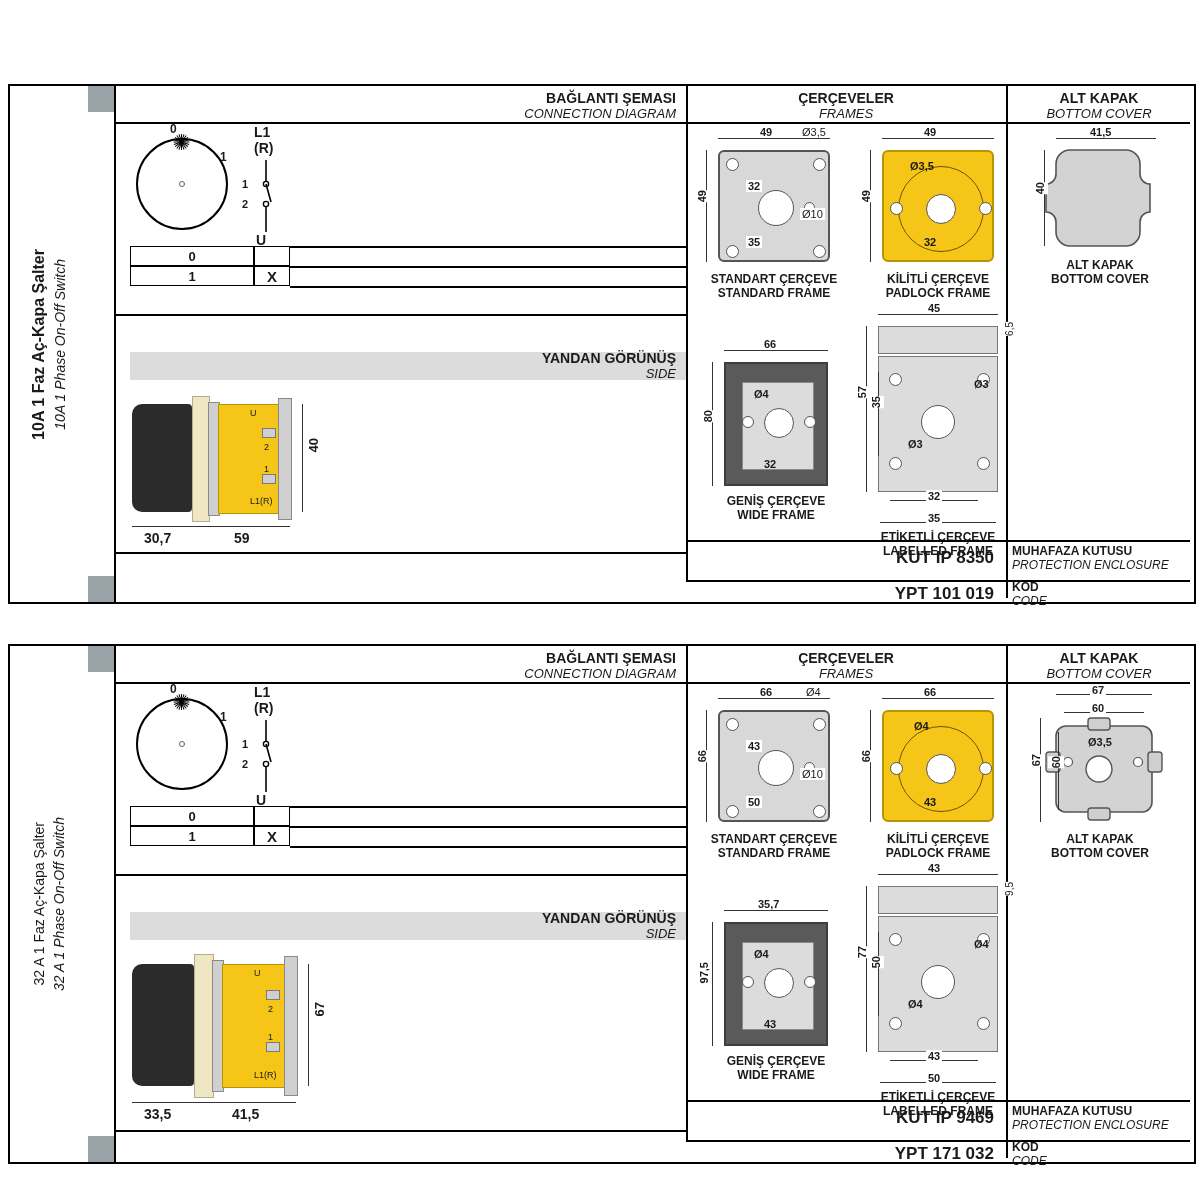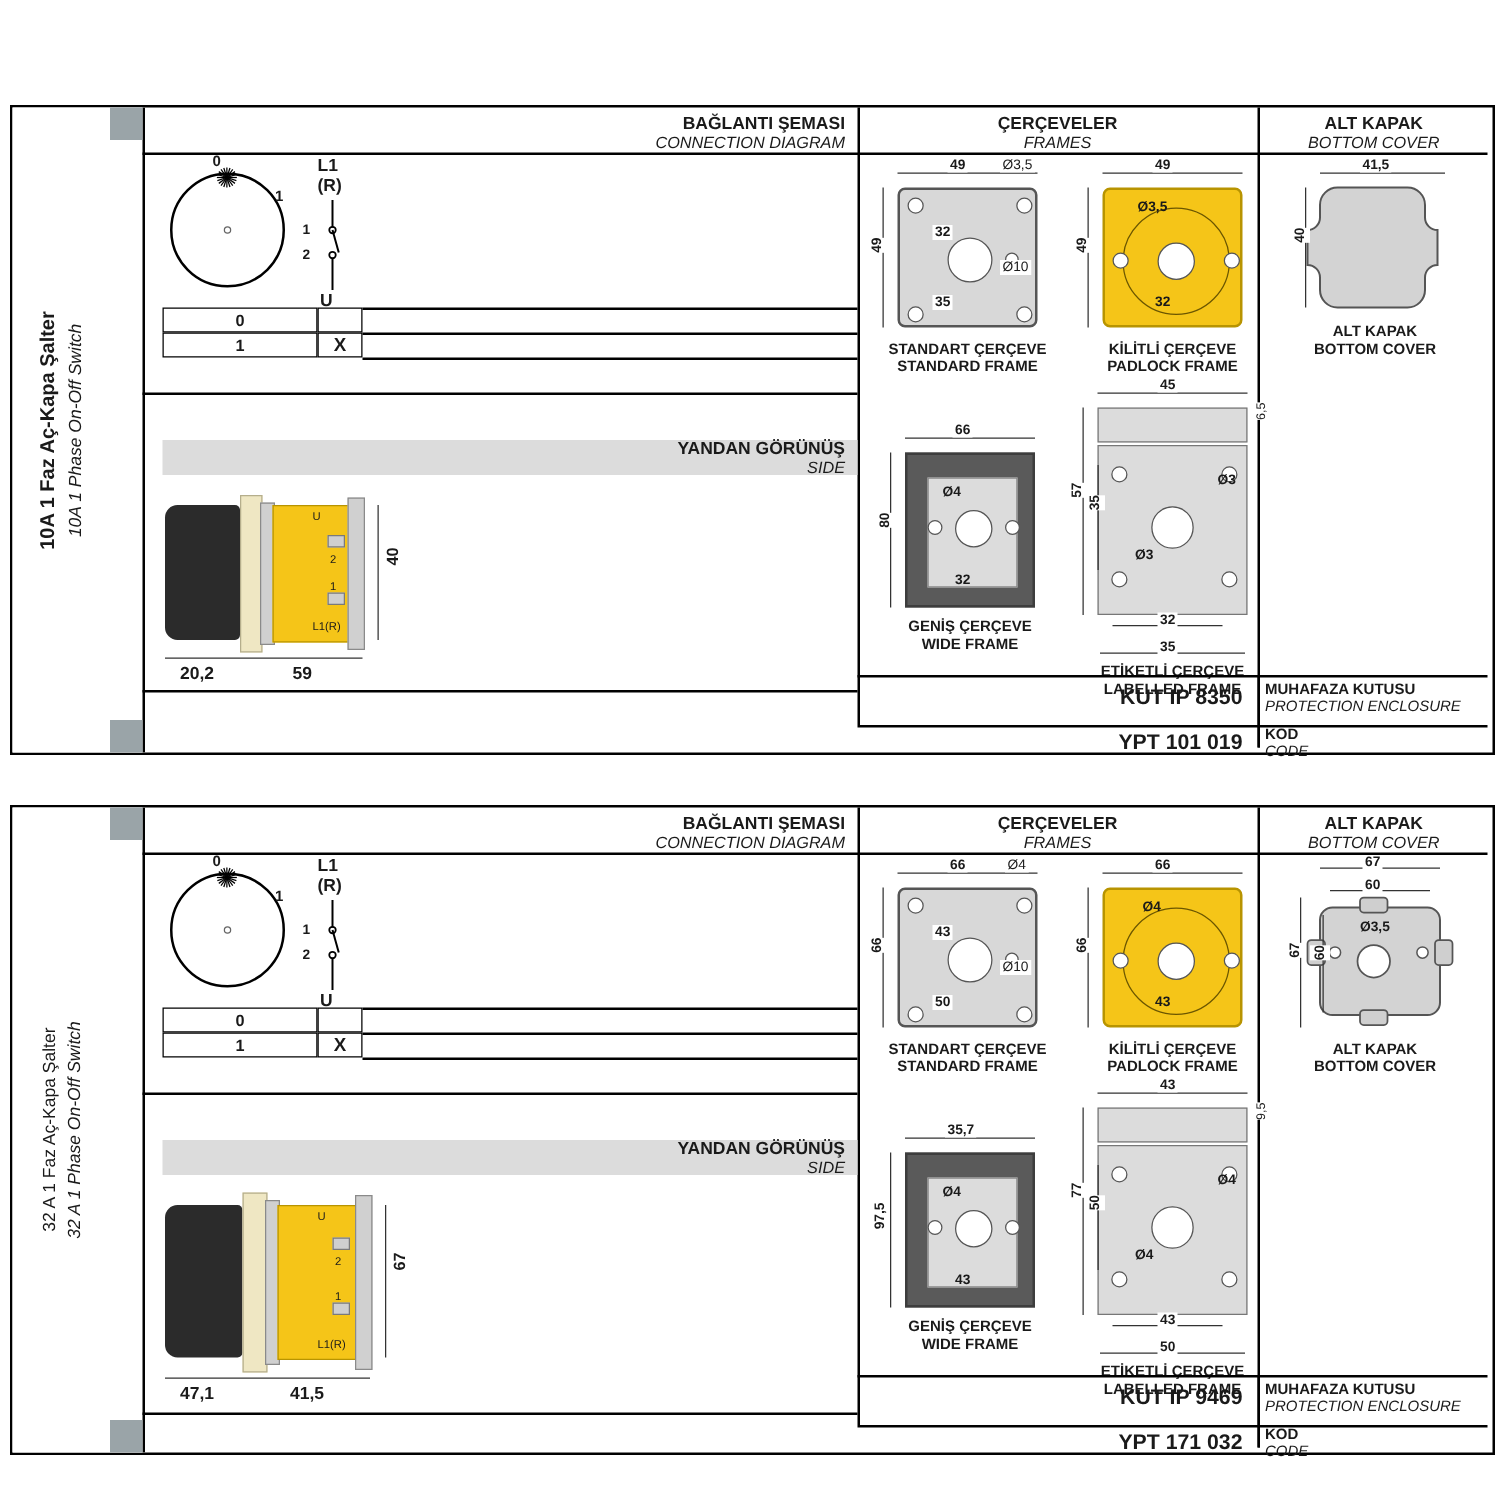--- a/index.html
+++ b/index.html
@@ -164,21 +164,21 @@
     <div class="term" style="left:252px;top:388px;"></div>
     <div class="lbl tiny" style="left:240px;top:322px;">U</div>
     <div class="lbl tiny" style="left:254px;top:356px;">2</div>
     <div class="lbl tiny" style="left:254px;top:378px;">1</div>
     <div class="lbl tiny" style="left:240px;top:410px;">L1(R)</div>
 
     <div class="dim dimv" style="left:292px;top:318px;height:108px;"></div>
     <div class="dimtxt v" style="left:294px;top:352px;font-weight:bold;font-size:13px;">40</div>
     <div class="dim dimh" style="left:122px;top:440px;width:76px;"></div>
     <div class="dim dimh" style="left:198px;top:440px;width:82px;"></div>
-    <div class="dimtxt" style="left:132px;top:444px;font-weight:bold;font-size:14px;">20,2</div>
+    <div class="dimtxt" style="left:132px;top:444px;font-weight:bold;font-size:14px;">30,7</div>
     <div class="dimtxt" style="left:222px;top:444px;font-weight:bold;font-size:14px;">59</div>
     <div class="line hl" style="left:104px;top:466px;width:572px;"></div>
 
     <div class="sqframe" style="left:708px;top:64px;width:112px;height:112px;">
       <div class="scr" style="left:6px;top:6px;width:11px;height:11px;"></div>
       <div class="scr" style="left:93px;top:6px;width:11px;height:11px;"></div>
       <div class="scr" style="left:6px;top:93px;width:11px;height:11px;"></div>
       <div class="scr" style="left:93px;top:93px;width:11px;height:11px;"></div>
       <div class="hole" style="left:38px;top:38px;width:34px;height:34px;"></div>
       <div class="scr" style="left:84px;top:50px;width:9px;height:9px;"></div>
@@ -374,21 +374,21 @@
     <div class="term" style="left:256px;top:396px;"></div>
     <div class="lbl tiny" style="left:244px;top:322px;">U</div>
     <div class="lbl tiny" style="left:258px;top:358px;">2</div>
     <div class="lbl tiny" style="left:258px;top:386px;">1</div>
     <div class="lbl tiny" style="left:244px;top:424px;">L1(R)</div>
 
     <div class="dim dimv" style="left:298px;top:318px;height:122px;"></div>
     <div class="dimtxt v" style="left:300px;top:356px;font-weight:bold;font-size:13px;">67</div>
     <div class="dim dimh" style="left:122px;top:456px;width:80px;"></div>
     <div class="dim dimh" style="left:202px;top:456px;width:84px;"></div>
-    <div class="dimtxt" style="left:132px;top:460px;font-weight:bold;font-size:14px;">47,1</div>
+    <div class="dimtxt" style="left:132px;top:460px;font-weight:bold;font-size:14px;">33,5</div>
     <div class="dimtxt" style="left:220px;top:460px;font-weight:bold;font-size:14px;">41,5</div>
     <div class="line hl" style="left:104px;top:484px;width:572px;"></div>
 
     <div class="sqframe" style="left:708px;top:64px;width:112px;height:112px;">
       <div class="scr" style="left:6px;top:6px;width:11px;height:11px;"></div>
       <div class="scr" style="left:93px;top:6px;width:11px;height:11px;"></div>
       <div class="scr" style="left:6px;top:93px;width:11px;height:11px;"></div>
       <div class="scr" style="left:93px;top:93px;width:11px;height:11px;"></div>
       <div class="hole" style="left:38px;top:38px;width:34px;height:34px;"></div>
       <div class="scr" style="left:84px;top:50px;width:9px;height:9px;"></div>

